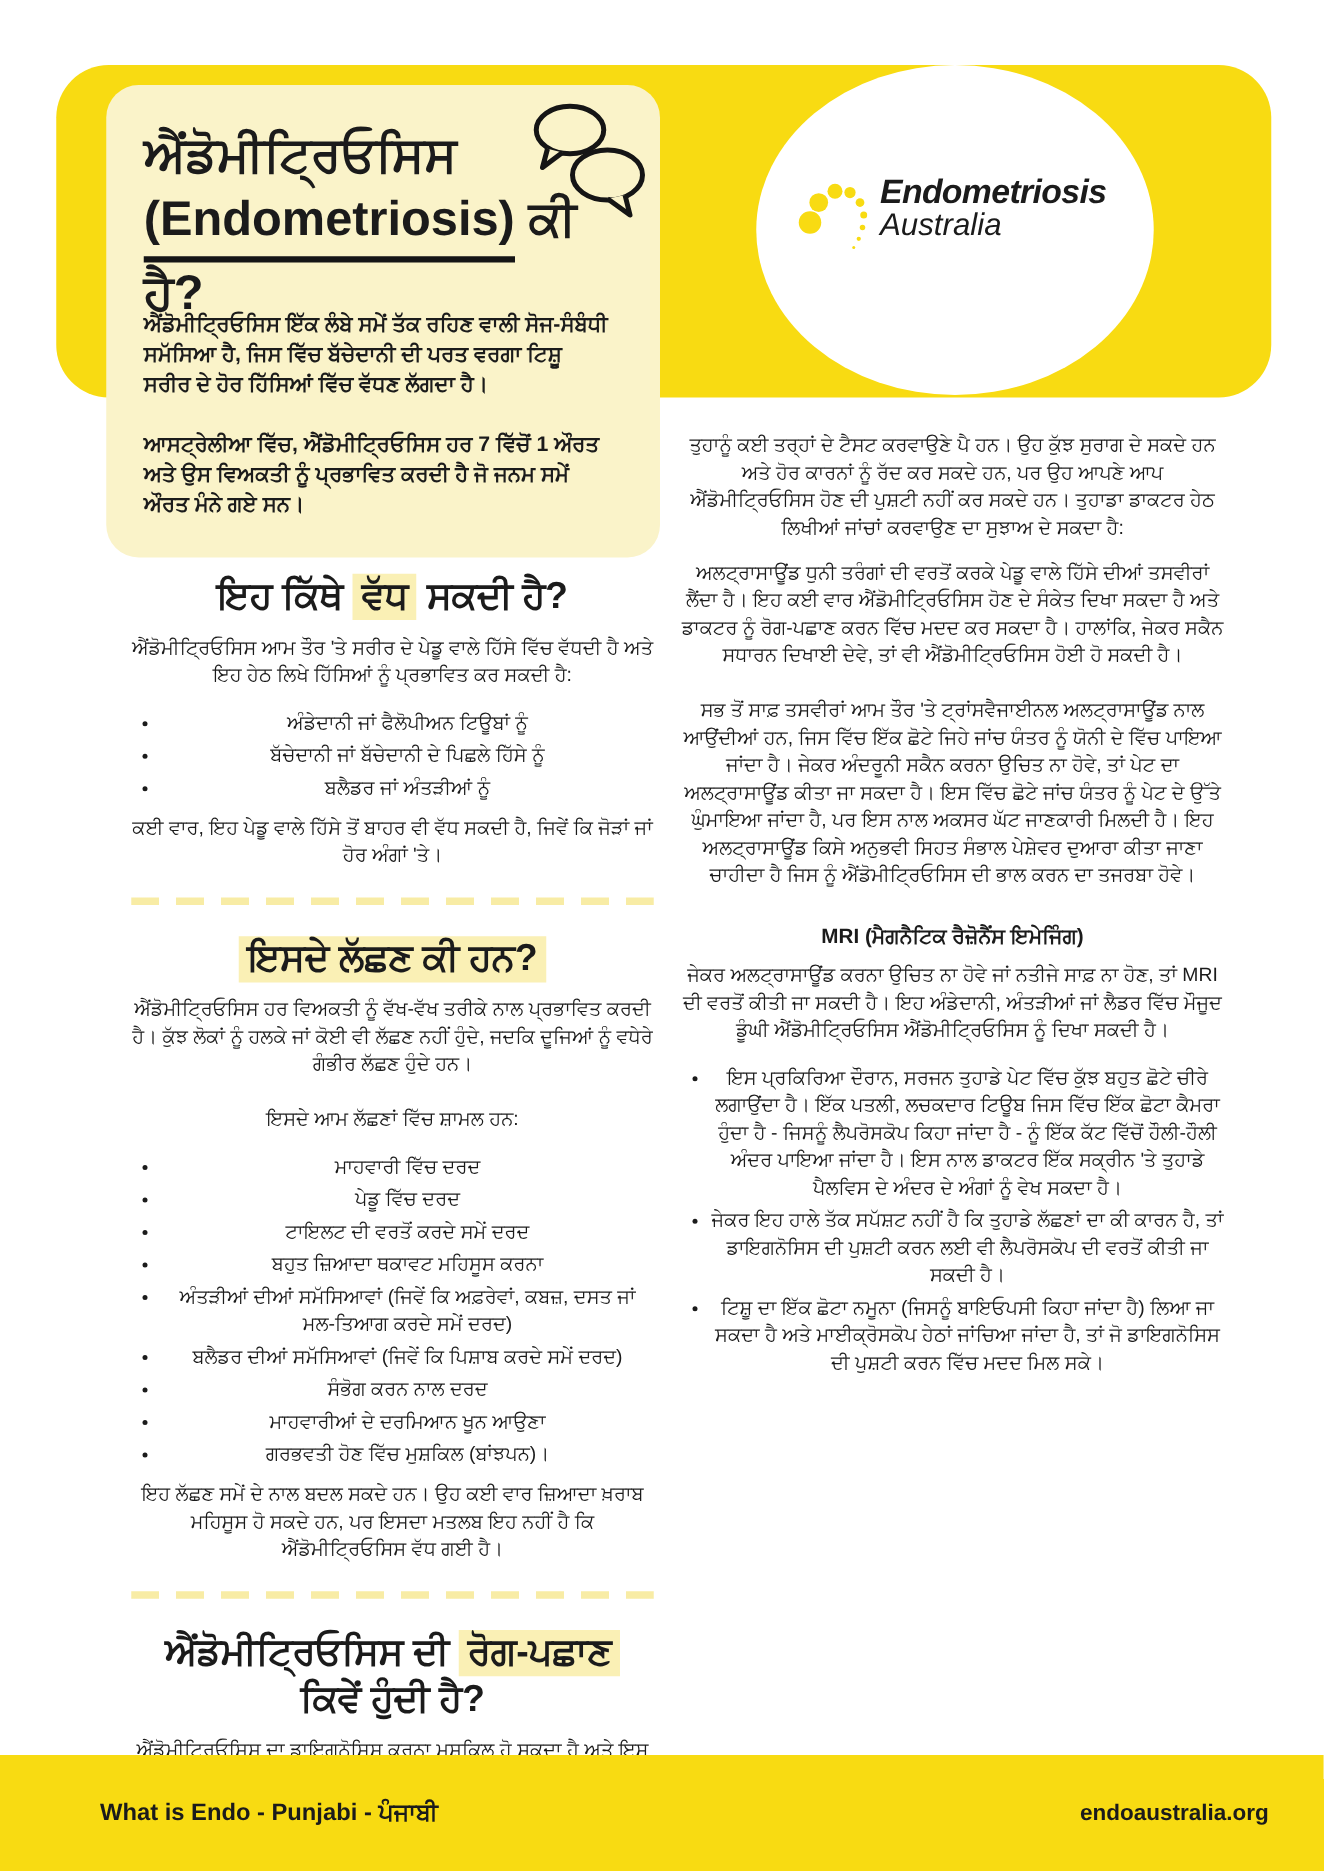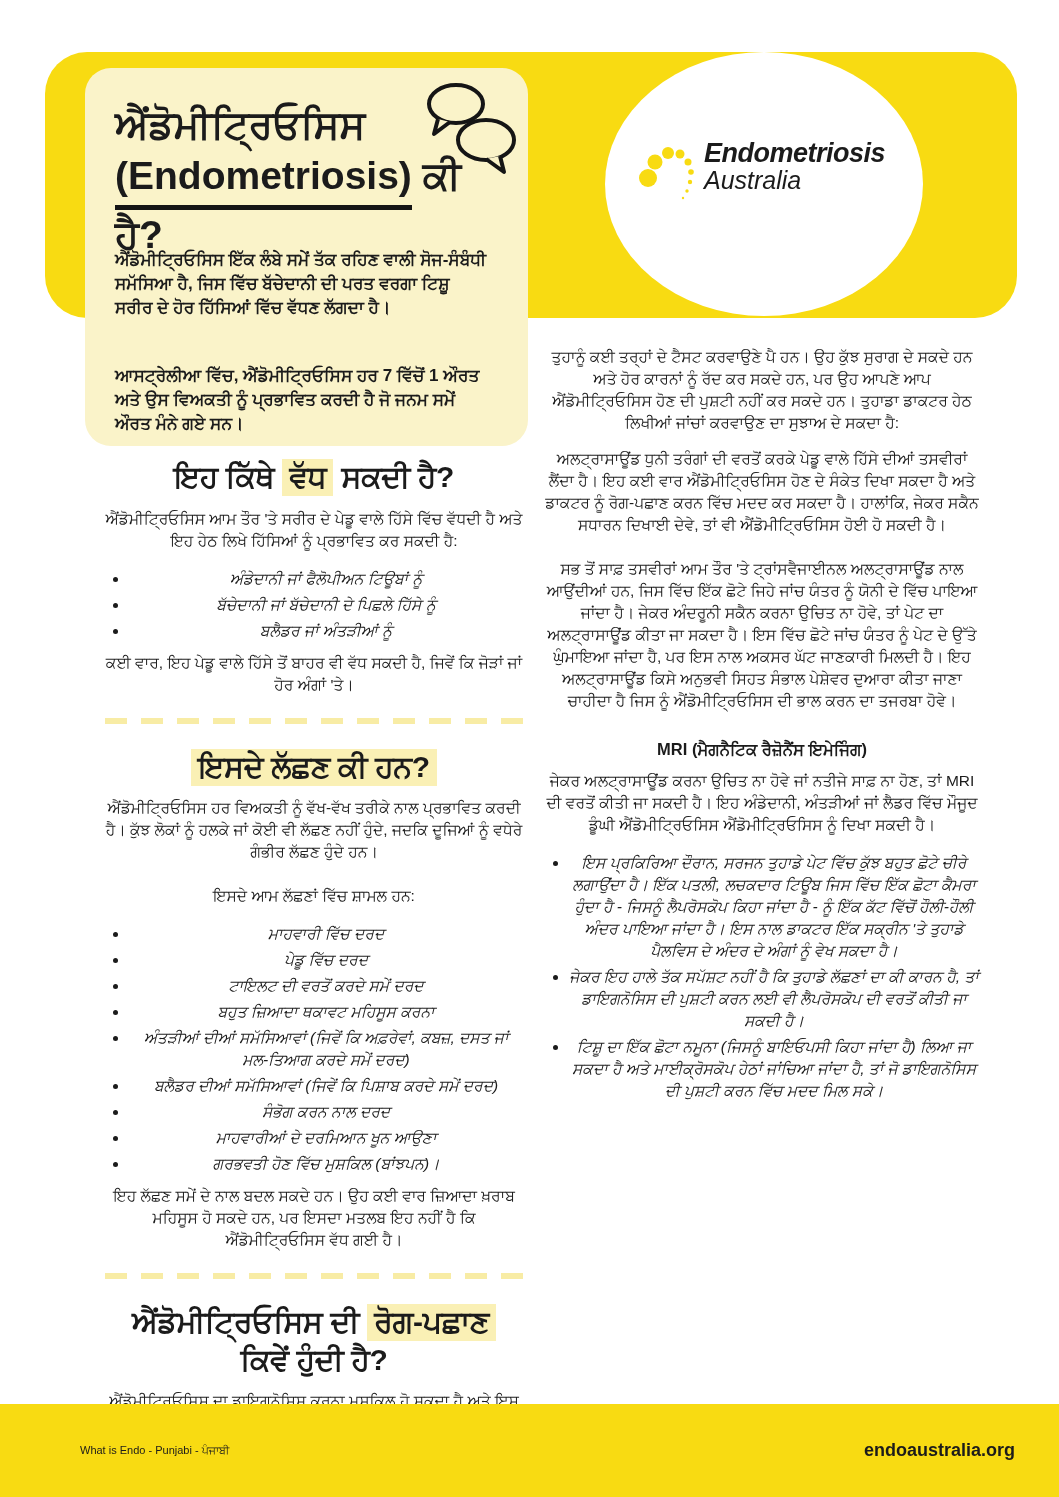--- a/index.html
+++ b/index.html
@@ -25,43 +25,43 @@
     position:absolute;left:85px;top:68px;width:443px;height:378px;
     background:var(--cream);border-radius:26px;
   }
   .title{
     position:absolute;left:115px;top:100px;width:400px;
     font-weight:bold;font-size:39px;line-height:1.3;letter-spacing:0px;
   }
   .title .underlined{border-bottom:5px solid #151515;display:inline-block;padding-bottom:4px;}
   .bubbles{position:absolute;left:420px;top:78px;}
   .intro1{position:absolute;left:115px;top:248px;width:372px;font-size:17px;line-height:24px;font-weight:600;}
-  .intro2{position:absolute;left:115px;top:364px;width:372px;font-size:17px;line-height:24px;font-weight:600;}
+  .intro2{position:absolute;left:115px;top:344px;width:372px;font-size:17px;line-height:24px;font-weight:600;}
 
   
   .col{position:absolute;font-size:15.5px;line-height:22px;text-align:center;}
   .col-left{left:105px;top:458px;width:418px;}
   .col-right{left:545px;top:346px;width:434px;}
   h2{font-size:30px;line-height:1.25;margin:0 0 12px 0;font-weight:bold;letter-spacing:-0.3px;}
   h3{font-size:16.5px;margin:22px 0 10px 0;font-weight:bold;}
   p{margin:0 0 14px 0;}
   .hl{background:var(--highlight);padding:1px 7px 3px 7px;}
-  ul{margin:16px 0 10px 0;padding-left:24px;font-style:italic;}
+  ul{margin:16px 0 10px 0;padding-left:24px;}
   li{margin:0 0 4px 0;}
   .divider{
     height:6px;margin:22px 0 24px 0;border:none;
     background:repeating-linear-gradient(90deg,var(--dash) 0px,var(--dash) 22px,transparent 22px,transparent 36px);
   }
   
   .footer{
     position:absolute;left:0;top:1404px;width:1059px;height:93px;background:var(--yellow);
     display:flex;align-items:center;justify-content:space-between;
     padding:0 44px 0 80px;box-sizing:border-box;
   }
-  .footer .left{font-size:11px;font-weight:normal;}
+  .footer .left{font-size:19px;font-weight:bold;}
   .footer .right{font-size:18px;font-weight:bold;}
   svg{display:block;}
 </style>
 </head>
 <body style="color: rgb(27, 27, 27);">
 
 <div class="yellow-band"></div>
 <div class="logo-circle"></div>
 
 <div class="logo-wrap">

